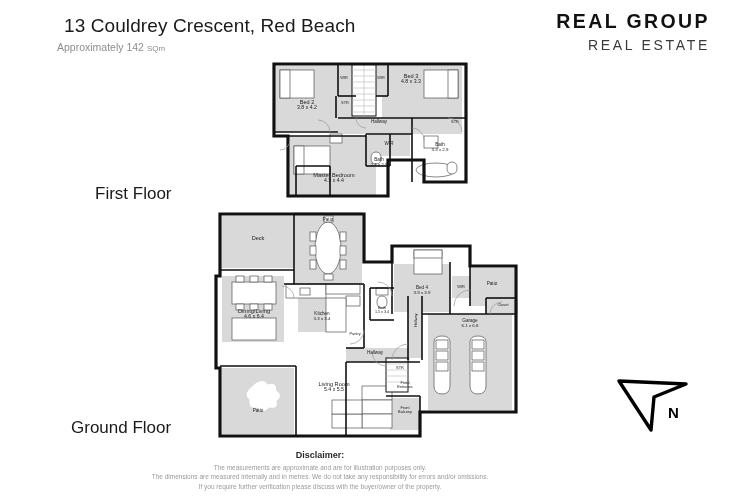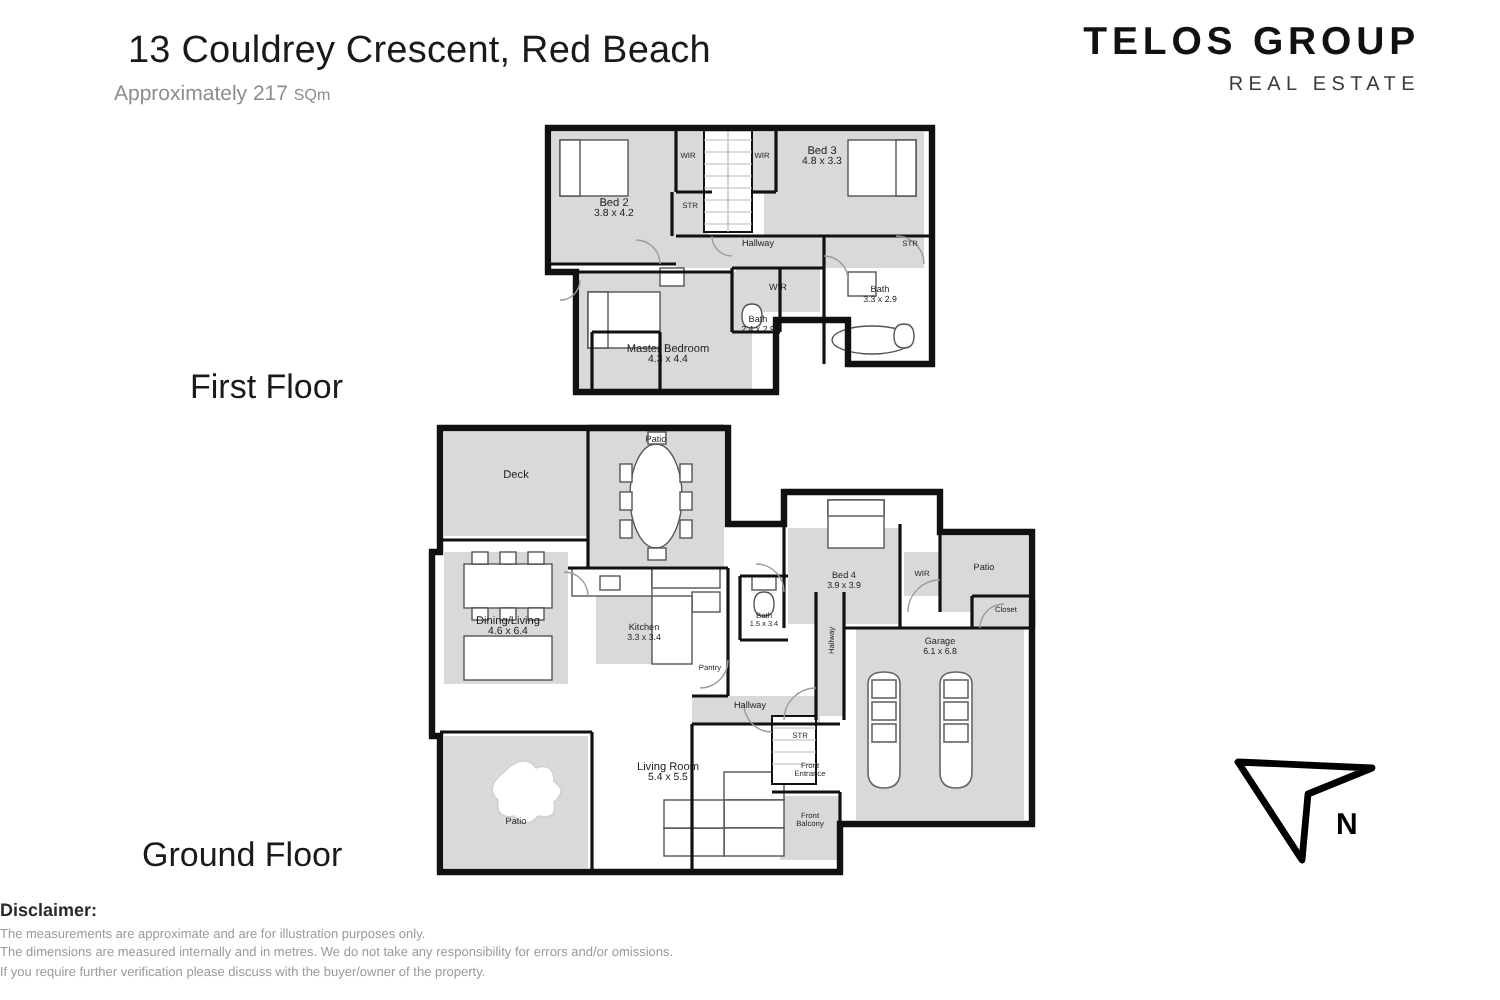--- a/index.html
+++ b/index.html
@@ -19,21 +19,21 @@
     position:absolute;left:57px;top:41px;
     font-size:10.5px;color:#8d8d8d;white-space:nowrap;
   }
   #subtitle .sq{font-size:8px;}
   #logo{position:absolute;right:40px;top:12px;text-align:right;}
   #logo-main{
     font-size:19.5px;font-weight:700;letter-spacing:2.4px;color:#111;
     white-space:nowrap;line-height:1;
   }
   #logo-sub{
-    font-size:10px;font-weight:400;letter-spacing:2.7px;color:#3a3a3a;
+    font-size:14px;font-weight:400;letter-spacing:2.7px;color:#3a3a3a;
     white-space:nowrap;margin-top:5px;
   }
   
   .floor-caption{
     position:absolute;font-size:17px;color:#1a1a1a;white-space:nowrap;text-align:center;
   }
   #cap-first{left:95px;top:184px;}
   #cap-ground{left:71px;top:418px;}
   
   #plan{position:absolute;left:0;top:0;width:750px;height:500px;}
@@ -50,33 +50,33 @@
   .rl.xs .n{font-size:3.9px;}
   .rl.xs .d{font-size:3.7px;}
   .rl.vert{transform:rotate(-90deg);transform-origin:center center;}
   
   #compass{position:absolute;left:612px;top:372px;width:80px;height:62px;}
   #compass-n{
     position:absolute;left:56px;top:32px;font-size:15px;font-weight:700;color:#000;
   }
   
   #disclaimer{
-    position:absolute;left:0;top:450px;width:640px;text-align:left;
+    position:absolute;left:0;top:450px;width:640px;text-align:center;
   }
   #disc-title{font-size:9px;font-weight:700;color:#2a2a2a;margin-bottom:3px;}
   .disc-line{font-size:6.5px;color:#9a9a9a;line-height:1.45;}
 </style>
 </head>
 <body>
 
 <div id="header">
   <div id="title">13 Couldrey Crescent, Red Beach</div>
-  <div id="subtitle"><span>Approximately 217 </span><span class="sq">SQm</span></div>
+  <div id="subtitle"><span>Approximately 142 </span><span class="sq">SQm</span></div>
   <div id="logo">
-    <div id="logo-main">TELOS GROUP</div>
+    <div id="logo-main">REAL GROUP</div>
     <div id="logo-sub">REAL ESTATE</div>
   </div>
 </div>
 
 <div class="floor-caption" id="cap-first">First Floor</div>
 <div class="floor-caption" id="cap-ground">Ground Floor</div>
 
 <svg id="plan" viewBox="0 0 750 500">
   <g>
 

